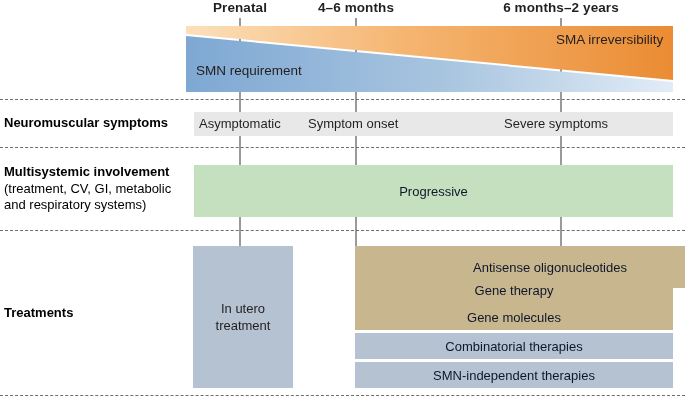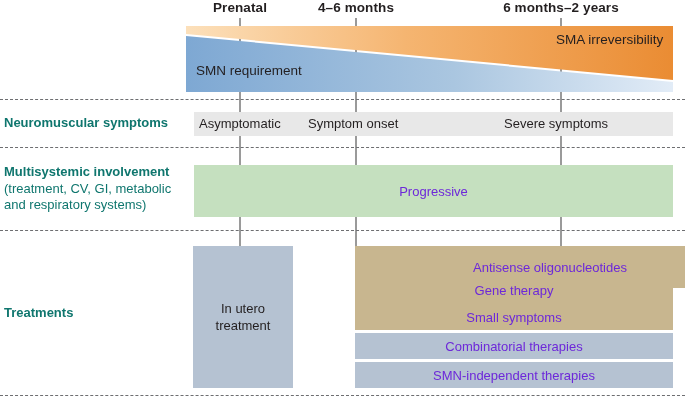--- a/index.html
+++ b/index.html
@@ -22,27 +22,27 @@
 
   
   .band{position:absolute;left:186px;top:26px;width:487px;height:66px;}
   .band svg{display:block;}
 
   .band-lbl{position:absolute;font-size:13.5px;color:#231f20;white-space:nowrap;}
   #smn-req{left:196px;top:63px;}
   #sma-irr{left:556px;top:32px;text-align:right;}
 
   
-  .rowlabel{position:absolute;font-size:13px;color:#0f766e;line-height:16.5px;}
+  .rowlabel{position:absolute;font-size:13px;color:#000000;line-height:16.5px;}
   .rowlabel b{font-weight:bold;}
   .rowlabel .sub{font-weight:normal;}
 
   
   .bar{position:absolute;display:flex;align-items:center;justify-content:center;
-       font-size:13px;color:#6d28d9;white-space:nowrap;}
+       font-size:13px;color:#0f172a;white-space:nowrap;}
 
   .grey-band{background:#e8e8e8;}
   .green-band{background:#c5e0bf;}
   .tan-bar{background:#c8b68f;}
   .blue-bar{background:#b5c2d2;}
   .utero-box{background:#b5c2d2;}
 
   .gl{position:absolute;font-size:13px;color:#231f20;white-space:nowrap;}
 
   .utero-box{position:absolute;display:flex;align-items:center;
@@ -128,21 +128,21 @@
     </div>
   </div>
 
   <div class="bar tan-bar" style="left:355px;top:246px;width:318px;height:42px;padding-left:36px;">
     <span>Antisense oligonucleotides</span>
   </div>
   <div class="bar tan-bar" style="left:355px;top:275px;width:318px;height:31px;">
     <span>Gene therapy</span>
   </div>
   <div class="bar tan-bar" style="left:355px;top:304px;width:318px;height:26px;">
-    <span>Small symptoms</span>
+    <span>Gene molecules</span>
   </div>
   <div class="bar blue-bar" style="left:355px;top:333px;width:318px;height:26px;">
     <span>Combinatorial therapies</span>
   </div>
   <div class="bar blue-bar" style="left:355px;top:362px;width:318px;height:26px;">
     <span>SMN-independent therapies</span>
   </div>
 
 </div>
 

